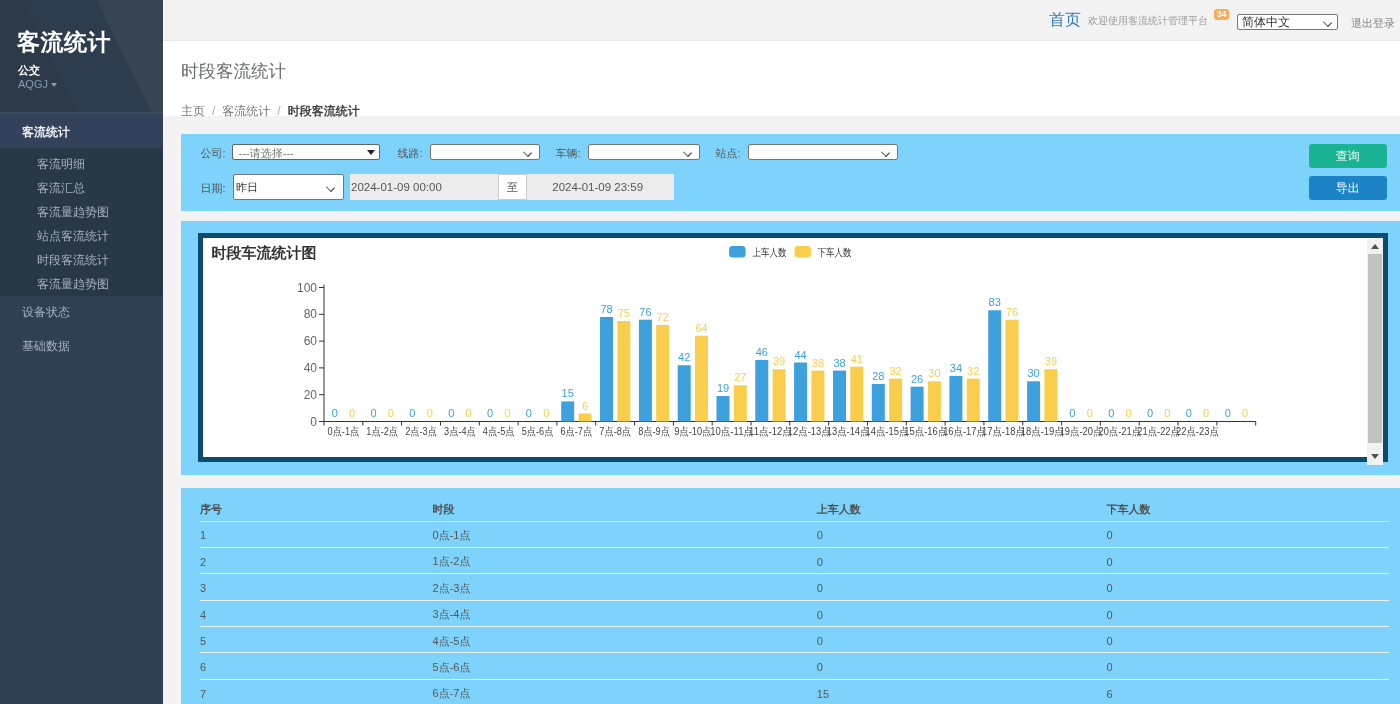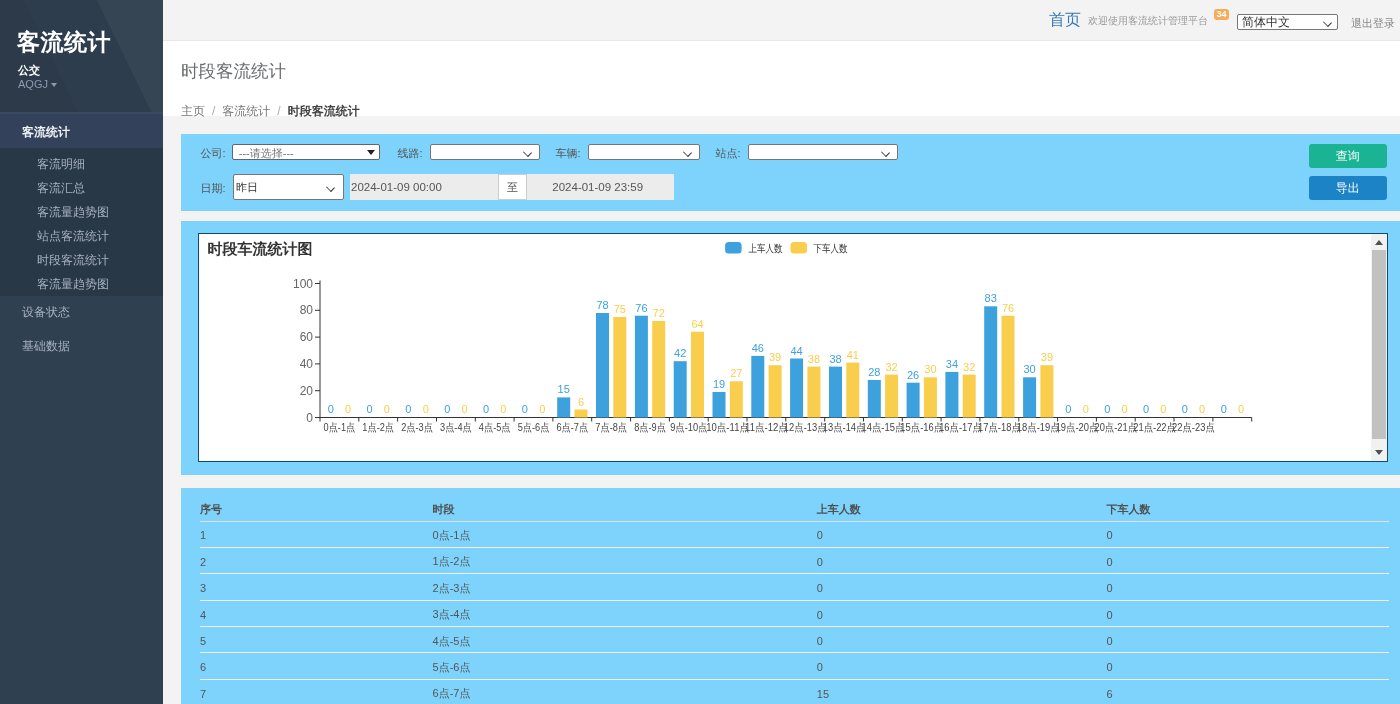--- a/index.html
+++ b/index.html
@@ -53,21 +53,21 @@
 #sel-company { left:50.8px; top:9.5px; width:148.3px; height:16px; border:1px solid #646464; border-radius:2px; position:absolute; background:#fff; }
 #sel-company span { position:absolute; left:6px; top:1px; font-size:11px; color:#757575; }
 #sel-company .tri { position:absolute; right:4px; top:5px; width:0; height:0; border-left:4.5px solid transparent; border-right:4.5px solid transparent; border-top:5.5px solid #222; }
 .dateinput { position:absolute; background:#ececec; font-size:11.5px; color:#555; }
 #zhibox { position:absolute; background:#fff; border:1px solid #ccc; font-size:11px; color:#555; text-align:center; }
 .btn { position:absolute; left:1127.7px; width:78px; height:24.4px; border-radius:3px; color:#fff; font-size:12px; text-align:center; line-height:24.4px; }
 #btn-q { top:9.9px; background:#1ab394; }
 #btn-e { top:42.1px; background:#1c84c6; }
 
 
-#chartbox { position:absolute; left:16.5px; top:12px; width:1190.5px; height:228.5px; border:1px solid #0c4a6e; background:#fff; }
+#chartbox { position:absolute; left:16.5px; top:12px; width:1190.5px; height:228.5px; border:5px solid #0c4a6e; background:#fff; }
 #charttitle { position:absolute; left:9px; top:6px; font-size:15px; font-weight:bold; color:#333; }
 #chartsvg { position:absolute; left:0; top:0; width:1172px; height:226px; }
 
 #sbar { position:absolute; right:0; top:0; width:16.5px; height:226.5px; background:#f1f1f1; }
 #sbar .up { position:absolute; left:4.2px; top:6px; width:0; height:0; border-left:4px solid transparent; border-right:4px solid transparent; border-bottom:5px solid #505050; }
 #sbar .dn { position:absolute; left:4.2px; bottom:6px; width:0; height:0; border-left:4px solid transparent; border-right:4px solid transparent; border-top:5px solid #505050; }
 #sbar .thumb { position:absolute; left:1.5px; top:15.5px; width:13.5px; height:189px; background:#c1c1c1; }
 
 
 #tbl { position:absolute; left:19px; top:10px; width:1189px; border-collapse:collapse; font-size:11px; color:#555; table-layout:fixed; }

